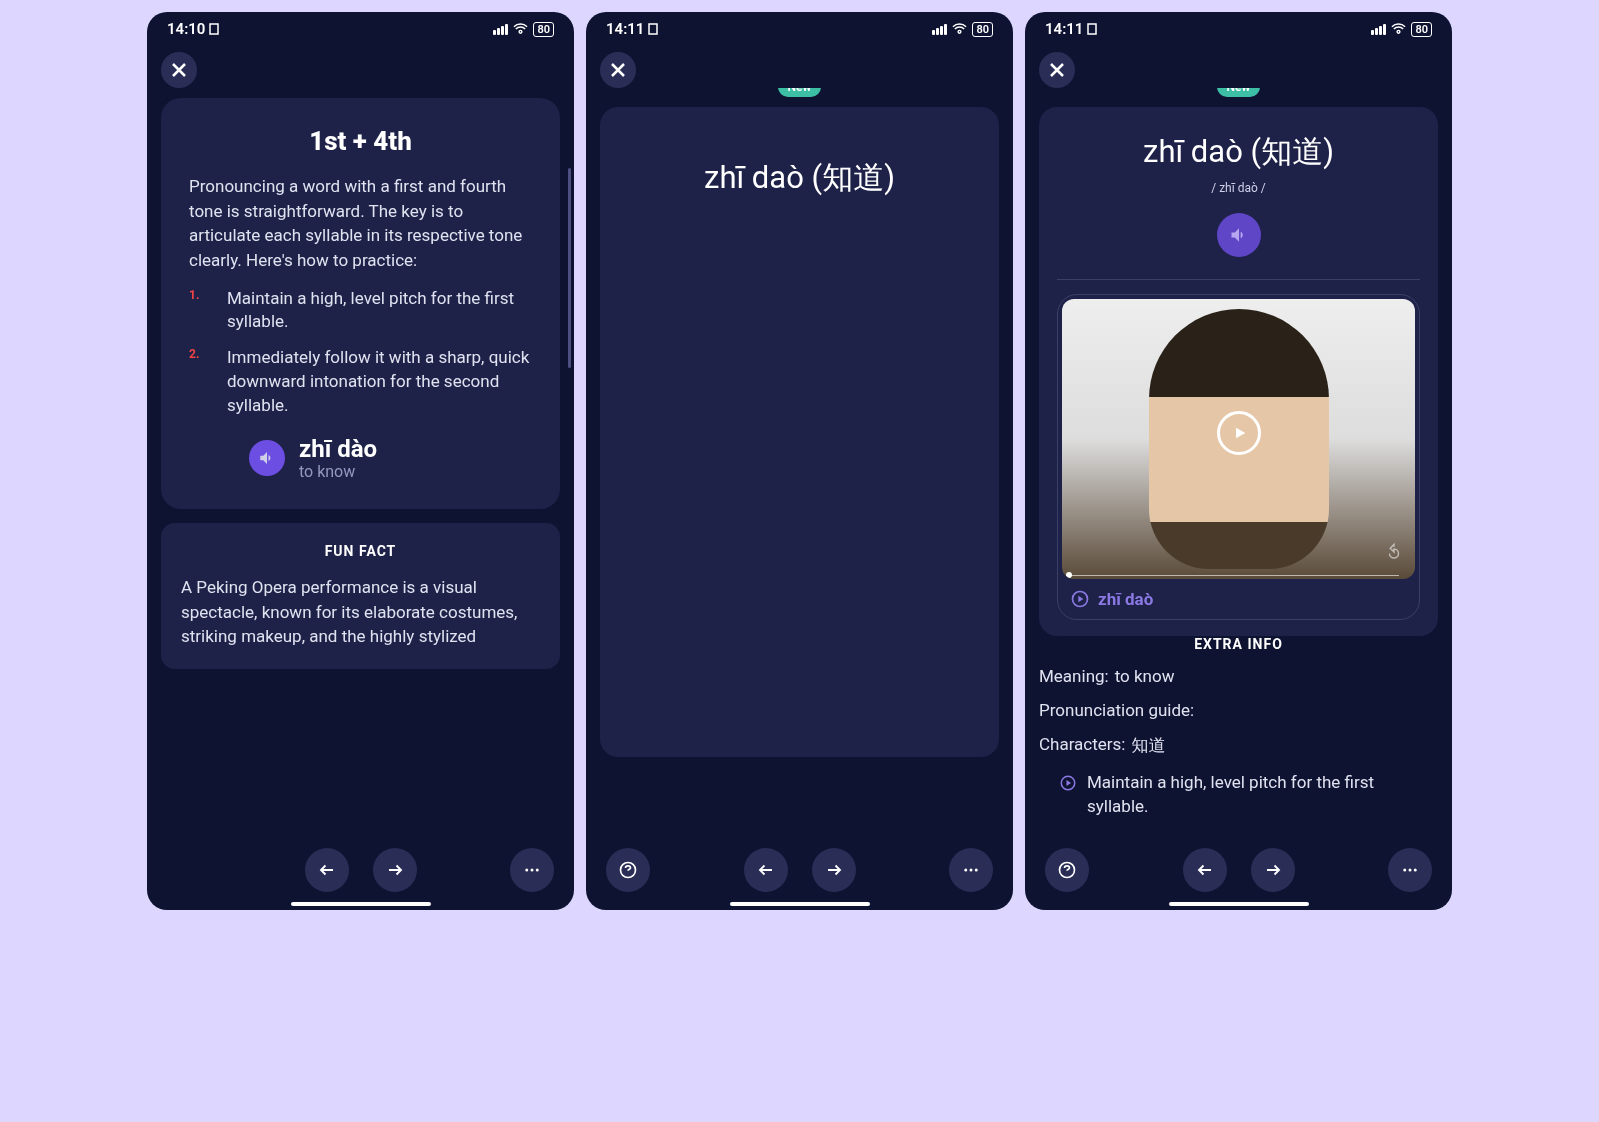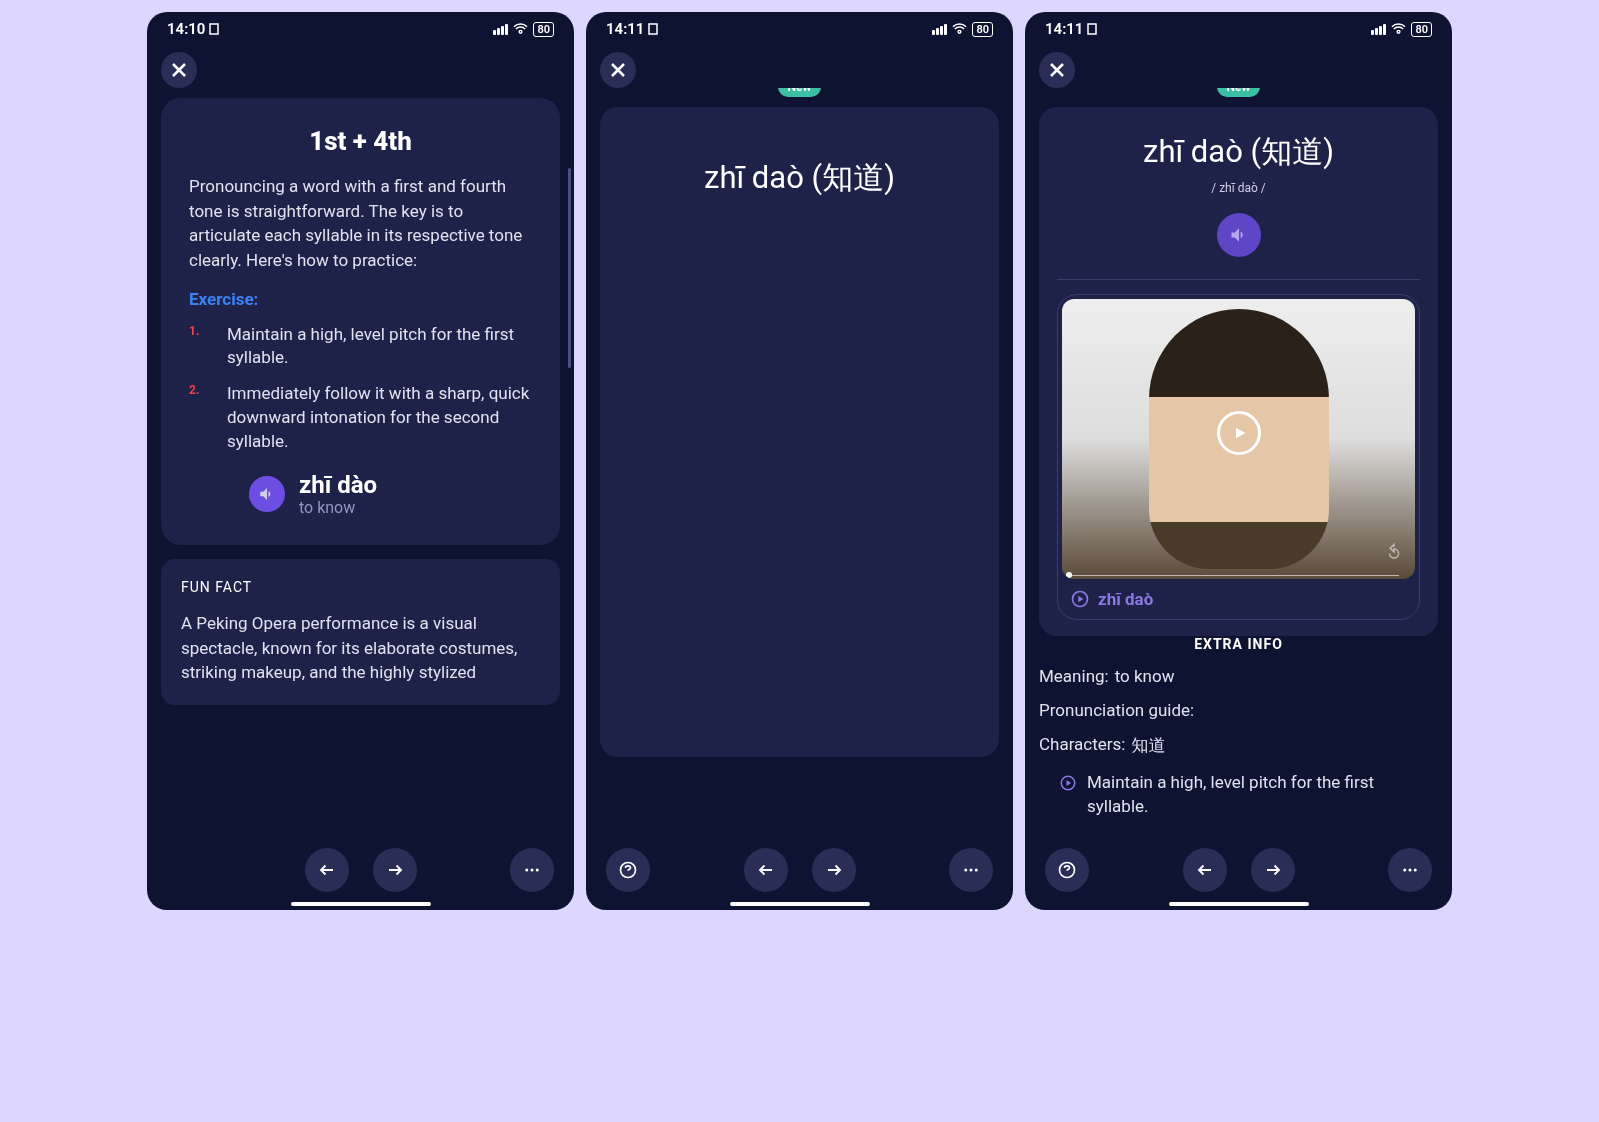--- a/index.html
+++ b/index.html
@@ -166,23 +166,23 @@
       color: #9298C2;
       line-height: 1.2;
     }
     .fun-fact-card {
       background: #1E2248;
       border-radius: 14px;
       padding: 20px;
       margin-top: 14px;
     }
     .fun-fact-title {
-      text-align: left;
+      text-align: center;
       font-size: 14px;
-      font-weight: 400;
+      font-weight: 700;
       letter-spacing: 1px;
       margin-bottom: 16px;
     }
     .bottom-nav {
       position: absolute;
       bottom: 18px;
       left: 0;
       right: 0;
       display: flex;
       justify-content: center;
@@ -412,21 +412,20 @@
   <button class="close-btn">
     <svg width="16" height="16" viewBox="0 0 16 16">
         <path d="M2 2 L14 14 M14 2 L2 14" stroke="white" stroke-width="2.5"></path>
       </svg>
   </button>
   <div class="content">
     <div class="scroll-indicator"></div>
     <div class="card">
       <div class="card-title">1st + 4th</div>
       <p class="card-text">Pronouncing a word with a first and fourth tone is straightforward. The key is to articulate each syllable in its respective tone clearly. Here's how to practice:</p>
-      <p class="exercise-label">Exercise:</p>
       <ol class="steps">
         <li>Maintain a high, level pitch for the first syllable.</li>
         <li>Immediately follow it with a sharp, quick downward intonation for the second syllable.</li>
       </ol>
       <div class="word-item">
         <button class="speaker-btn">
           <svg width="18" height="18" viewBox="0 0 24 24" class="speaker-svg">
               <path d="M3 9v6h4l5 5V4L7 9H3zm13.5 3c0-1.77-1.02-3.29-2.5-4.03v8.05c1.48-.73 2.5-2.25 2.5-4.02z"></path>
             </svg>
         </button>

